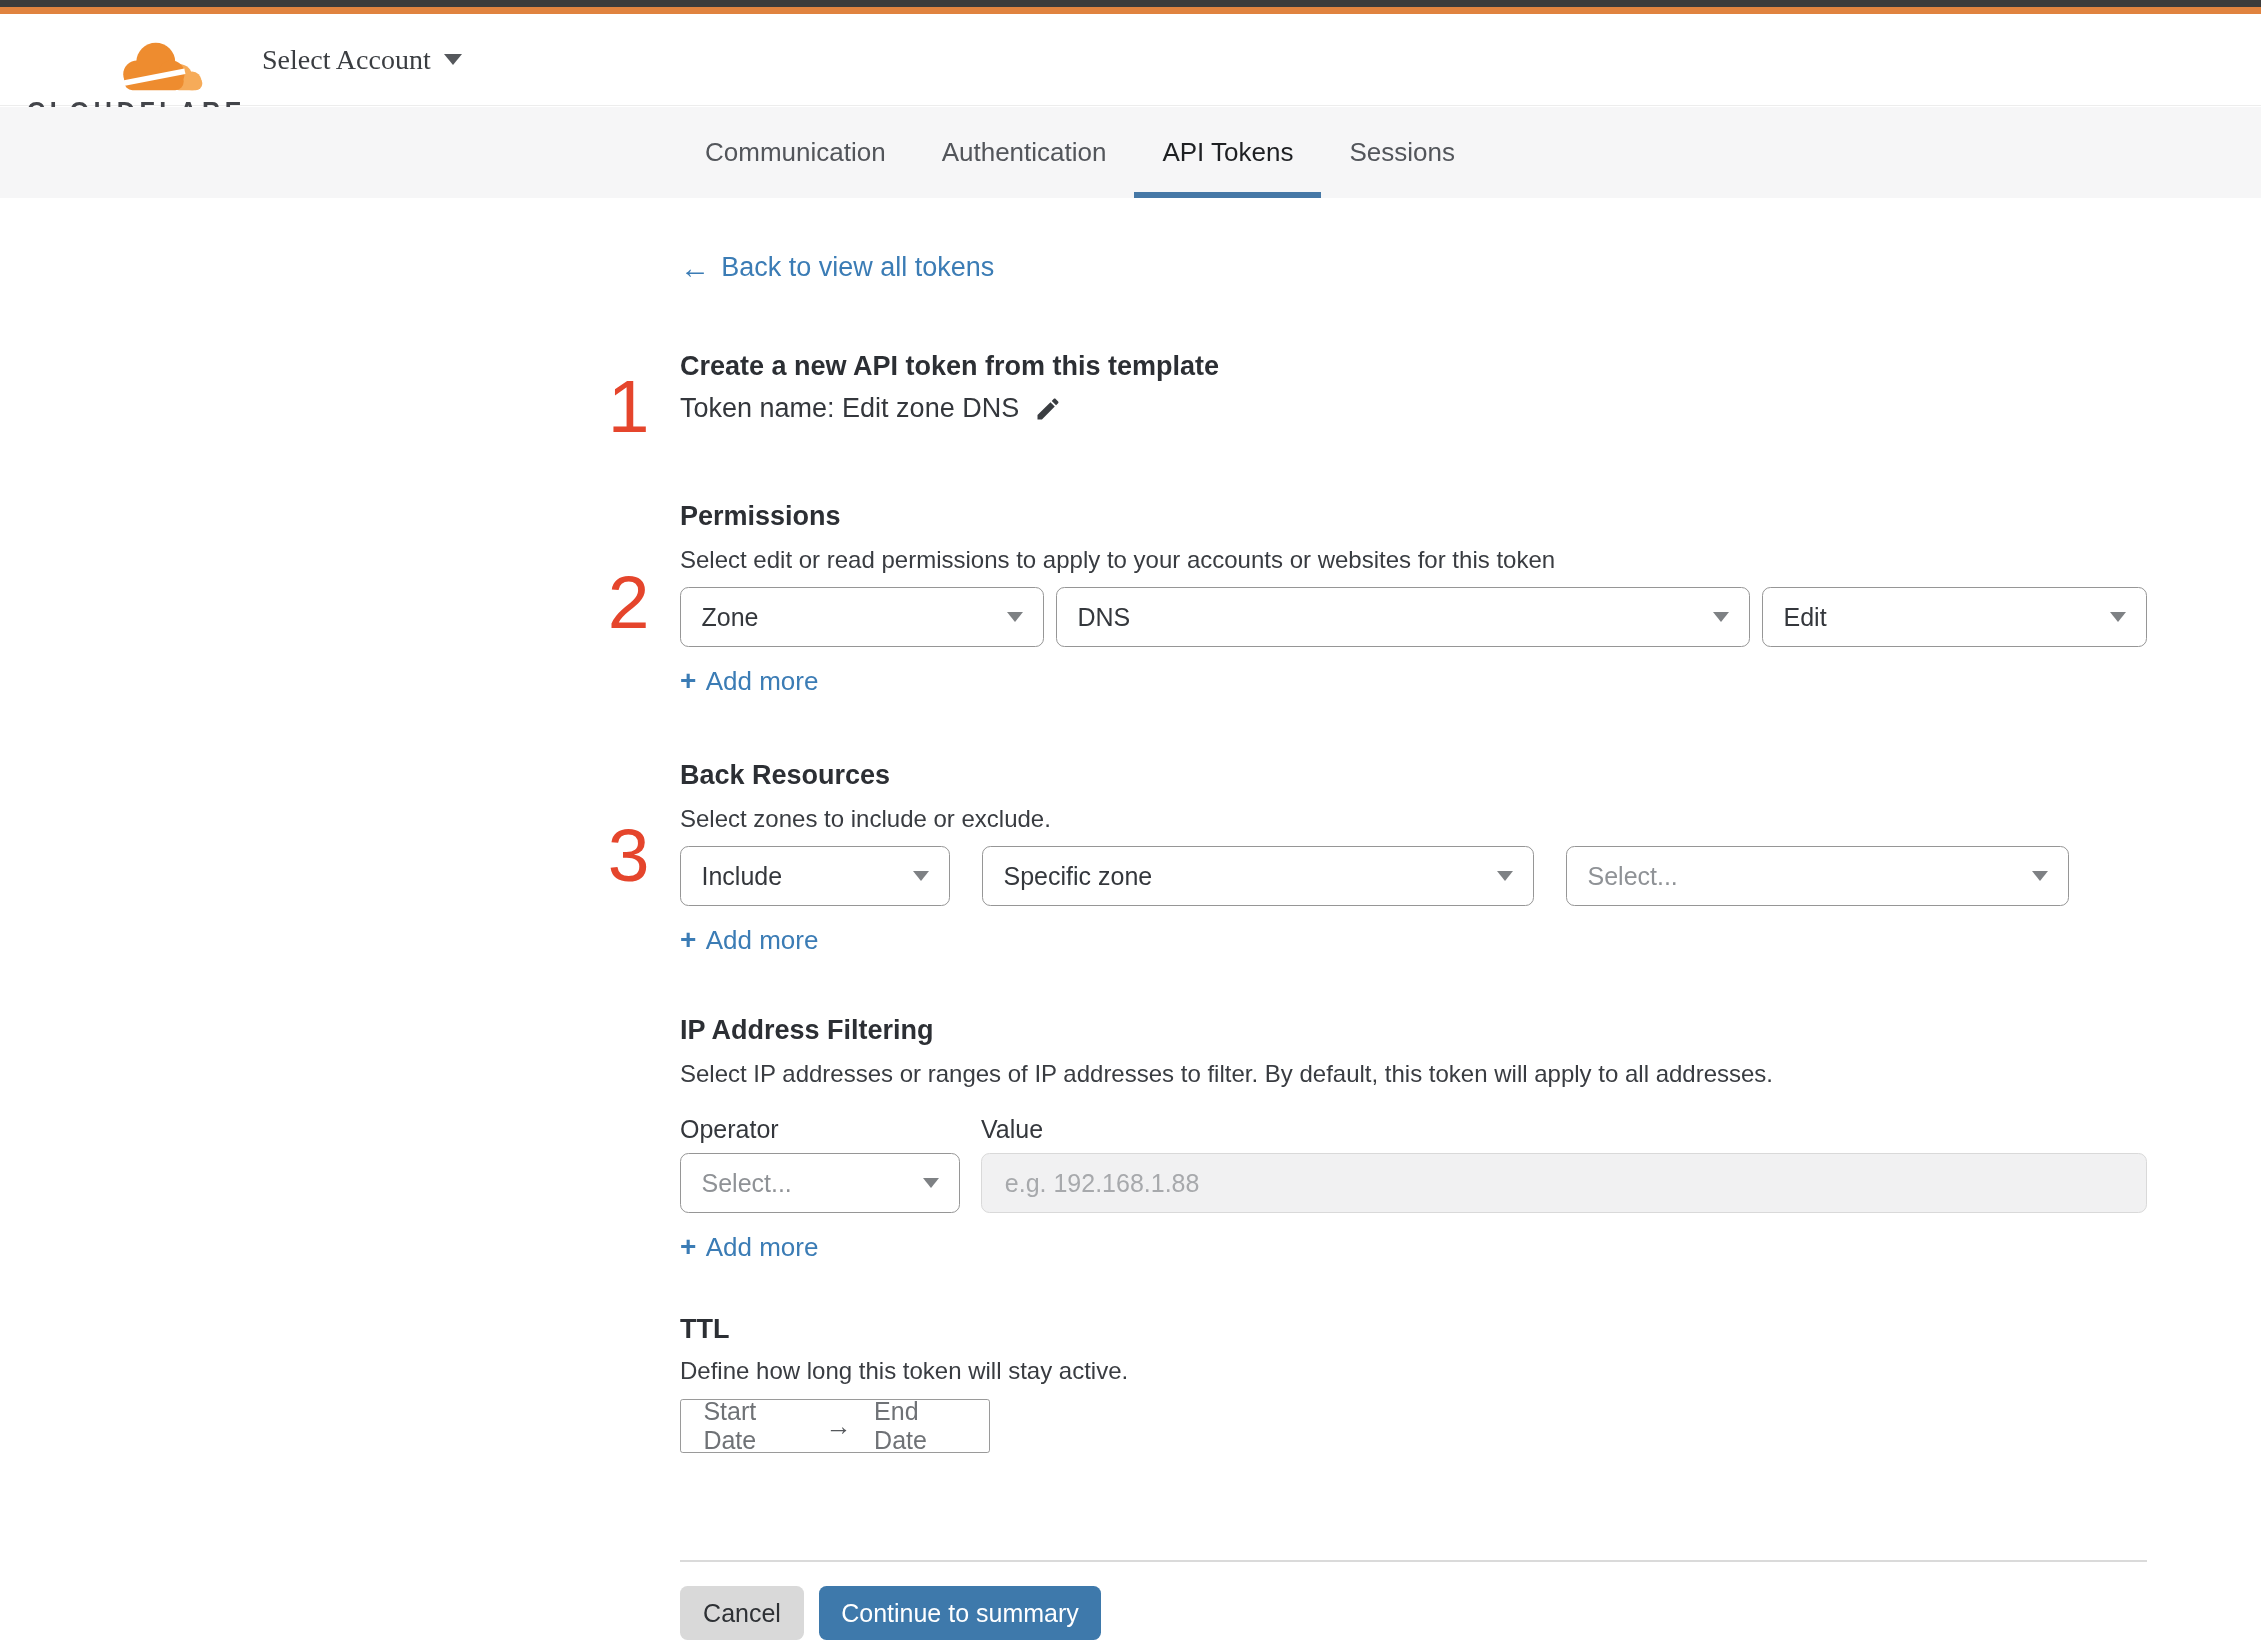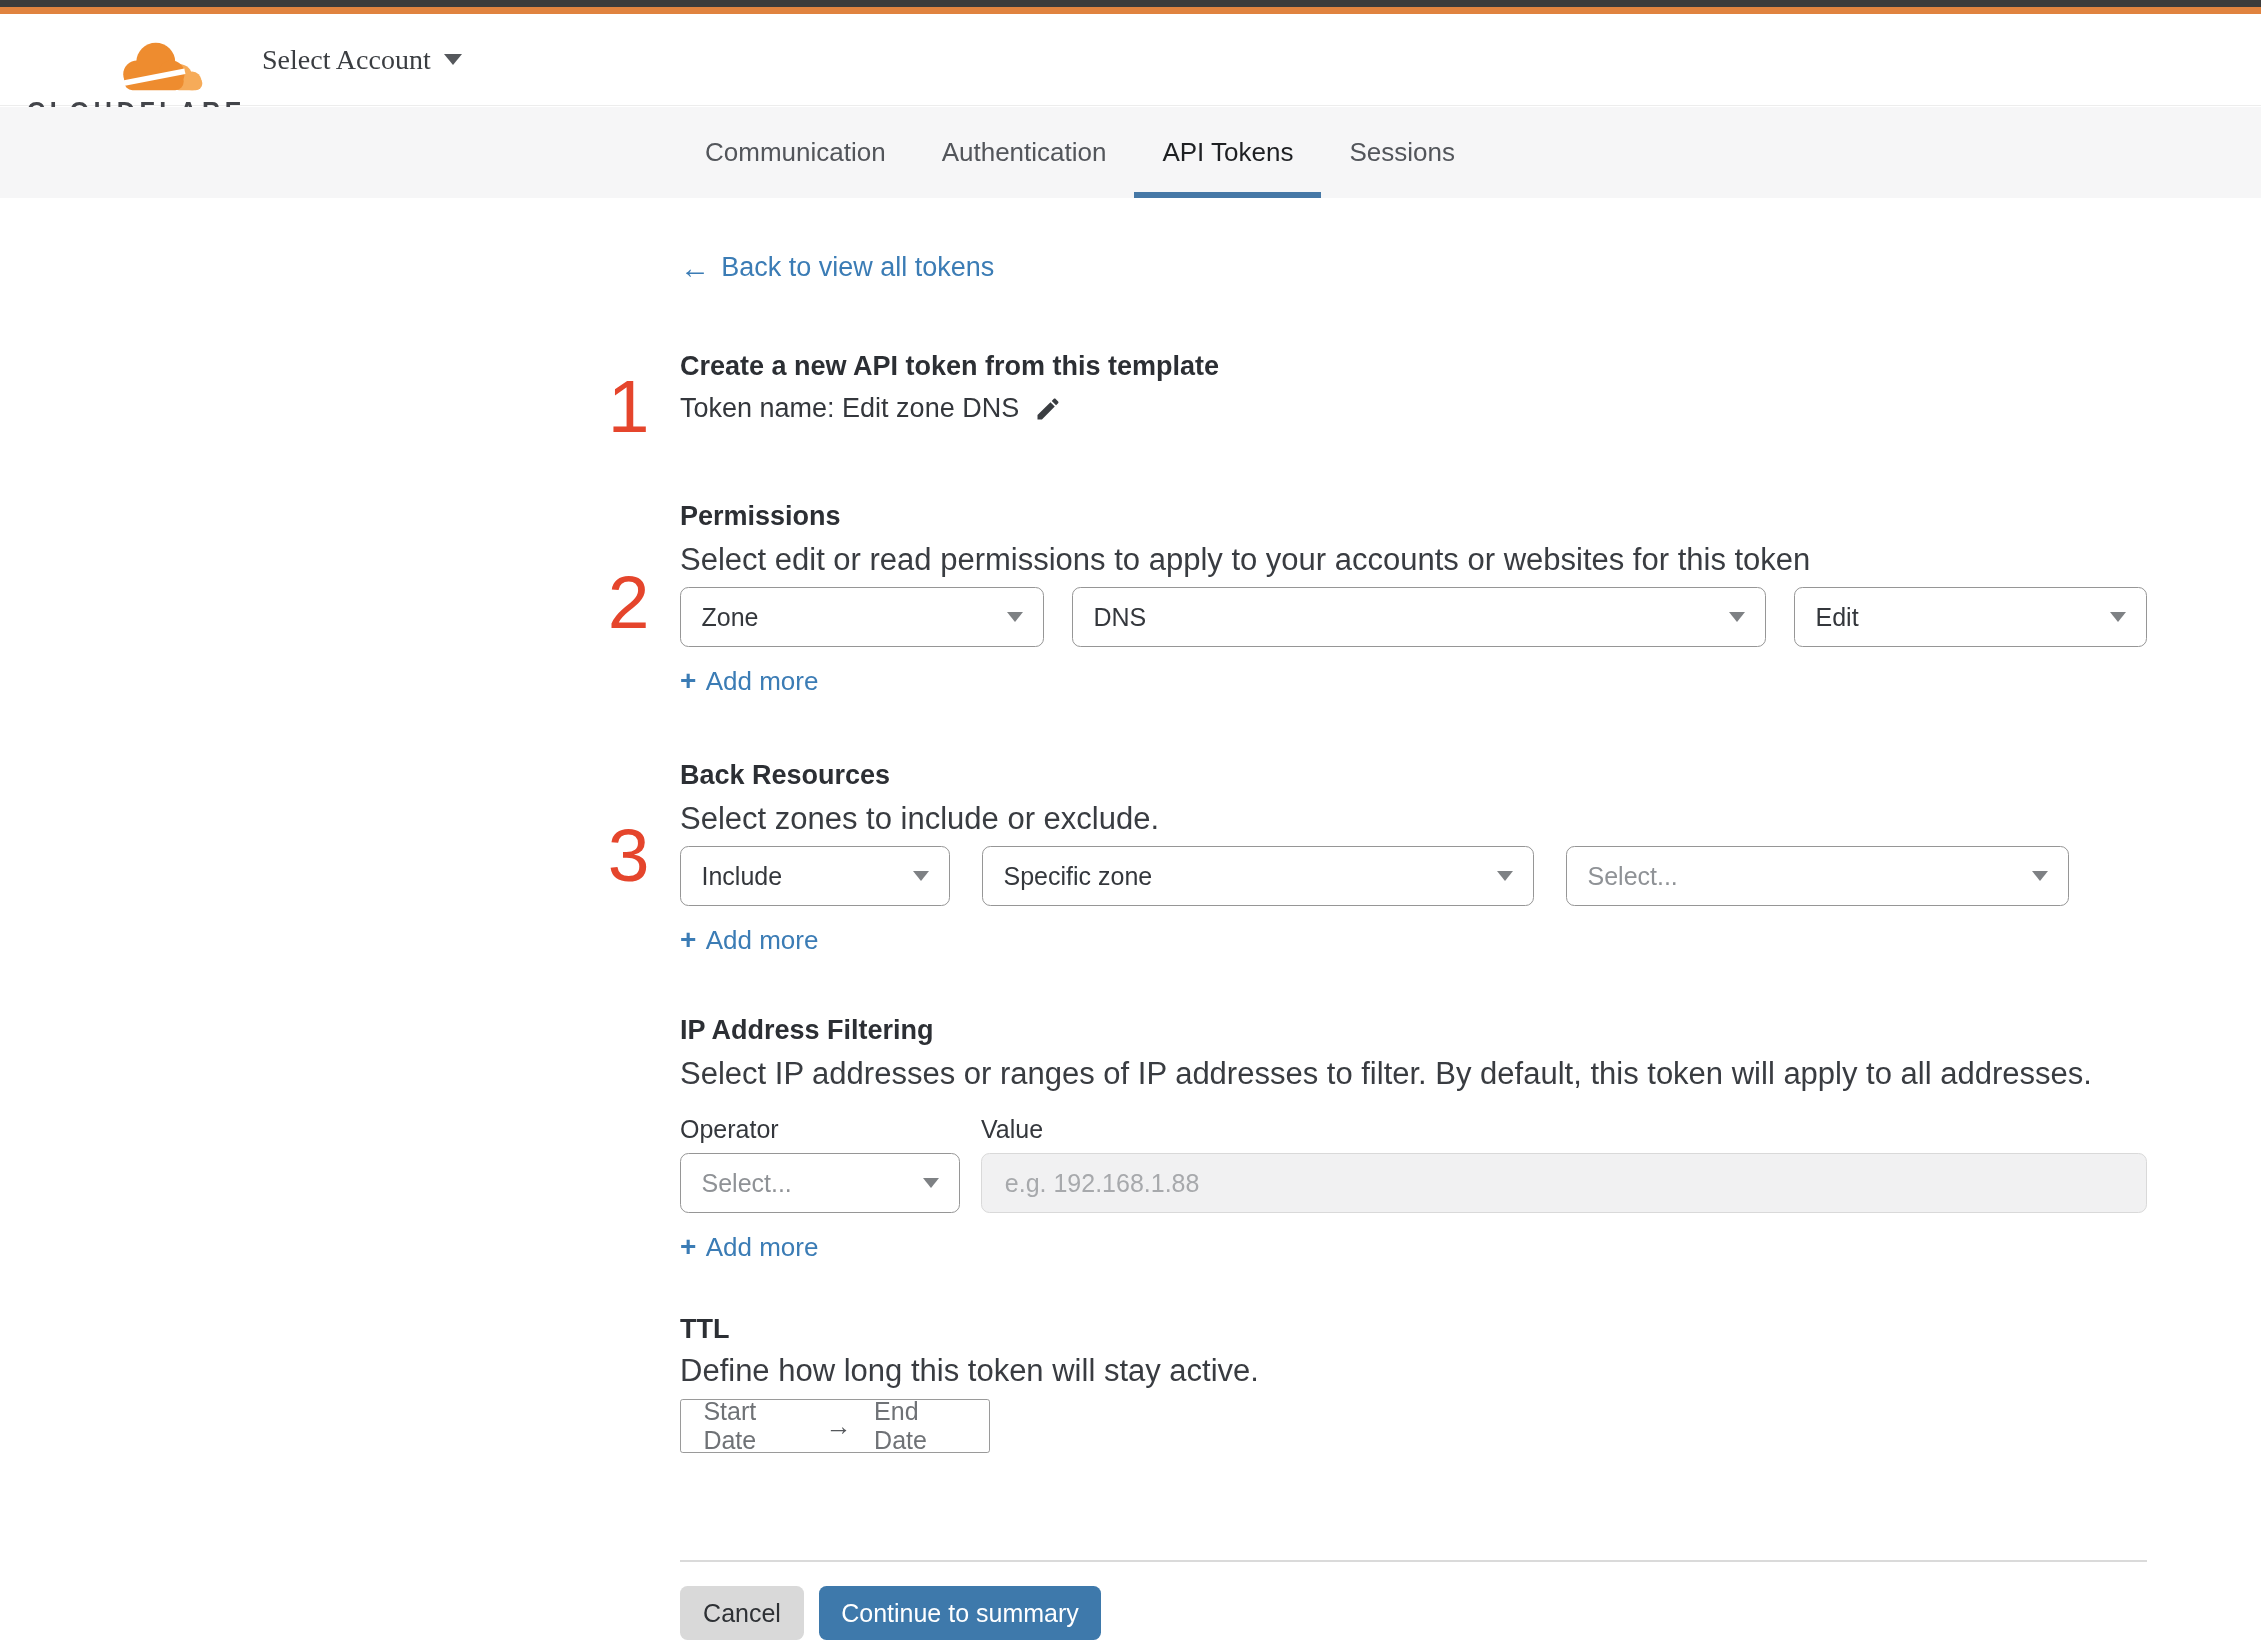--- a/index.html
+++ b/index.html
@@ -24,21 +24,21 @@
   .tab{position:relative;padding:0 28px;line-height:91px;font-size:26px;color:#53565b;cursor:pointer;}
   .tab.active{color:#1e2023;}
   .tab.active::after{content:"";position:absolute;left:0;right:0;bottom:0;height:5.6px;background:#4678a6;}
 
   
   .stepnum{position:absolute;left:597px;width:63px;text-align:center;font-size:75px;line-height:1;color:#e5452c;}
 
   
   .section{position:absolute;left:680px;width:1467px;}
   .h3{font-size:27px;font-weight:bold;color:#2c2f34;line-height:32px;margin:0;}
-  .desc{font-size:31px;color:#393c41;line-height:30px;margin-top:13px;}
+  .desc{font-size:24px;color:#393c41;line-height:30px;margin-top:13px;}
   .backlink{position:absolute;left:680px;top:252px;display:flex;align-items:center;gap:11.2px;font-size:27px;color:#3b7cb5;cursor:pointer;}
   .backlink .arr{font-size:30px;line-height:1;}
   .tokenrow{display:flex;align-items:center;gap:15px;font-size:27px;color:#34373c;margin-top:11.2px;}
   .pencil{cursor:pointer;display:inline-flex;}
 
   .row{display:flex;margin-top:12px;}
   .dd{box-sizing:border-box;height:60px;background:#fff;border:1.9px solid #969696;border-radius:8.4px;display:flex;align-items:center;justify-content:space-between;padding:0 20.5px;font-size:25px;color:#34373c;cursor:pointer;}
   .dd .caret{border-top-color:#7e8184;border-left-width:8.4px;border-right-width:8.4px;border-top-width:10.3px;}
   .dd.ph{color:#8f9296;}
 
@@ -116,21 +116,21 @@
         <svg viewBox="0 0 24 24" width="28" height="28">
             <path fill="#3a3d41" d="M3 17.2V21h3.8L17.8 9.9l-3.7-3.7L3 17.2zM20.7 7c.4-.4.4-1 0-1.4l-2.3-2.3c-.4-.4-1-.4-1.4 0l-1.8 1.8 3.7 3.7L20.7 7z"></path>
           </svg>
       </span>
     </div>
   </div>
 
   <div class="section" style="top:500px;">
     <div class="h3">Permissions</div>
     <div class="desc">Select edit or read permissions to apply to your accounts or websites for this token</div>
-    <div class="row" style="gap:28px;">
+    <div class="row" style="gap:12px;">
       <div class="dd" style="width:364px;">
         <span>Zone</span>
         <span class="caret"></span>
       </div>
       <div class="dd" style="width:694px;">
         <span>DNS</span>
         <span class="caret"></span>
       </div>
       <div class="dd" style="flex:1;">
         <span>Edit</span>

